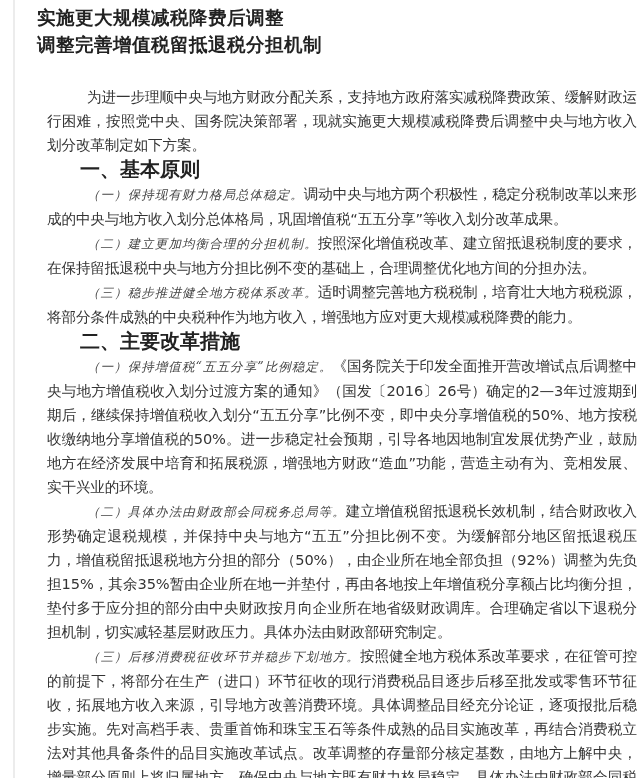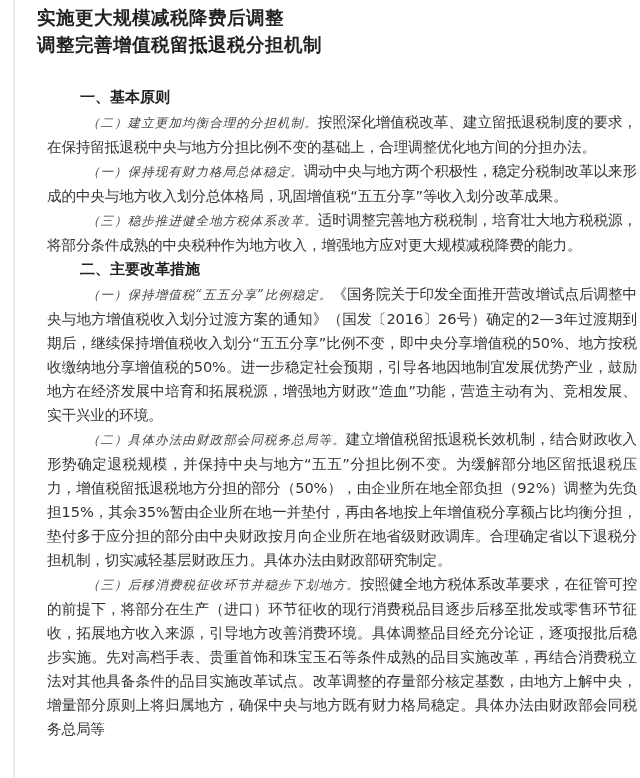--- a/index.html
+++ b/index.html
@@ -3,38 +3,39 @@
 <meta charset="utf-8">
 <style>
   html, body { margin:0; padding:0; background:#ffffff; }
   body { width:640px; height:778px; overflow:hidden; position:relative; font-family:"DejaVu Sans", "Liberation Sans", sans-serif; color:#333; }
   .edge { position:absolute; left:13px; top:0; width:2px; height:778px; background:#ececec; }
   .doc { position:absolute; left:47px; top:4px; width:590px; }
   .title { text-align:left; font-family:"DejaVu Serif","Liberation Serif",serif; font-weight:bold; font-size:18.5px; line-height:27px; color:#222; margin:0; letter-spacing:0.5px; padding-left:0; margin-left:-10px; }
   .spacer { height:27px; }
   p { margin:0; font-size:14.6px; line-height:24px; text-align:justify; letter-spacing:-0.15px; white-space:normal; }
   .indent { text-indent:40px; }
-  .h { font-family:"DejaVu Serif","Liberation Serif",serif; font-weight:bold; font-size:15px; line-height:25px; text-indent:33px; color:#222; }
+  .h { font-family:"DejaVu Serif","Liberation Serif",serif; font-weight:bold; font-size:20px; line-height:25px; text-indent:33px; color:#222; }
   .lead { font-family:"DejaVu Serif","Liberation Serif",serif; font-style:italic; font-size:12.5px; color:#444; letter-spacing:1px; }
 </style>
 </head>
 <body>
 
 <div class="edge"></div>
 
 <div class="doc">
   <h1 class="title">实施更大规模减税降费后调整</h1>
   <h1 class="title">调整完善增值税留抵退税分担机制</h1>
   <div class="spacer"></div>
 
+  <p class="indent">为进一步理顺中央与地方财政分配关系，支持地方政府落实减税降费政策、缓解财政运行困难，按照党中央、国务院决策部署，现就实施更大规模减税降费后调整中央与地方收入划分改革制定如下方案。</p>
 
   <div class="h">一、基本原则</div>
 
+  <p class="indent"><span class="lead">（一）保持现有财力格局总体稳定。</span><span>调动中央与地方两个积极性，稳定分税制改革以来形成的中央与地方收入划分总体格局，巩固增值税“五五分享”等收入划分改革成果。</span></p>
   <p class="indent"><span class="lead">（二）建立更加均衡合理的分担机制。</span><span>按照深化增值税改革、建立留抵退税制度的要求，在保持留抵退税中央与地方分担比例不变的基础上，合理调整优化地方间的分担办法。</span></p>
-  <p class="indent"><span class="lead">（一）保持现有财力格局总体稳定。</span><span>调动中央与地方两个积极性，稳定分税制改革以来形成的中央与地方收入划分总体格局，巩固增值税“五五分享”等收入划分改革成果。</span></p>
   <p class="indent"><span class="lead">（三）稳步推进健全地方税体系改革。</span><span>适时调整完善地方税税制，培育壮大地方税税源，将部分条件成熟的中央税种作为地方收入，增强地方应对更大规模减税降费的能力。</span></p>
 
   <div class="h">二、主要改革措施</div>
 
   <p class="indent"><span class="lead">（一）保持增值税“五五分享”比例稳定。</span><span>《国务院关于印发全面推开营改增试点后调整中央与地方增值税收入划分过渡方案的通知》（国发〔2016〕26号）确定的2—3年过渡期到期后，继续保持增值税收入划分“五五分享”比例不变，即中央分享增值税的50%、地方按税收缴纳地分享增值税的50%。进一步稳定社会预期，引导各地因地制宜发展优势产业，鼓励地方在经济发展中培育和拓展税源，增强地方财政“造血”功能，营造主动有为、竞相发展、实干兴业的环境。</span></p>
   <p class="indent"><span class="lead">（二）具体办法由财政部会同税务总局等。</span><span>建立增值税留抵退税长效机制，结合财政收入形势确定退税规模，并保持中央与地方“五五”分担比例不变。为缓解部分地区留抵退税压力，增值税留抵退税地方分担的部分（50%），由企业所在地全部负担（92%）调整为先负担15%，其余35%暂由企业所在地一并垫付，再由各地按上年增值税分享额占比均衡分担，垫付多于应分担的部分由中央财政按月向企业所在地省级财政调库。合理确定省以下退税分担机制，切实减轻基层财政压力。具体办法由财政部研究制定。</span></p>
   <p class="indent"><span class="lead">（三）后移消费税征收环节并稳步下划地方。</span><span>按照健全地方税体系改革要求，在征管可控的前提下，将部分在生产（进口）环节征收的现行消费税品目逐步后移至批发或零售环节征收，拓展地方收入来源，引导地方改善消费环境。具体调整品目经充分论证，逐项报批后稳步实施。先对高档手表、贵重首饰和珠宝玉石等条件成熟的品目实施改革，再结合消费税立法对其他具备条件的品目实施改革试点。改革调整的存量部分核定基数，由地方上解中央，增量部分原则上将归属地方，确保中央与地方既有财力格局稳定。具体办法由财政部会同税务总局等</span></p>
 </div>
 
 </body></html>

